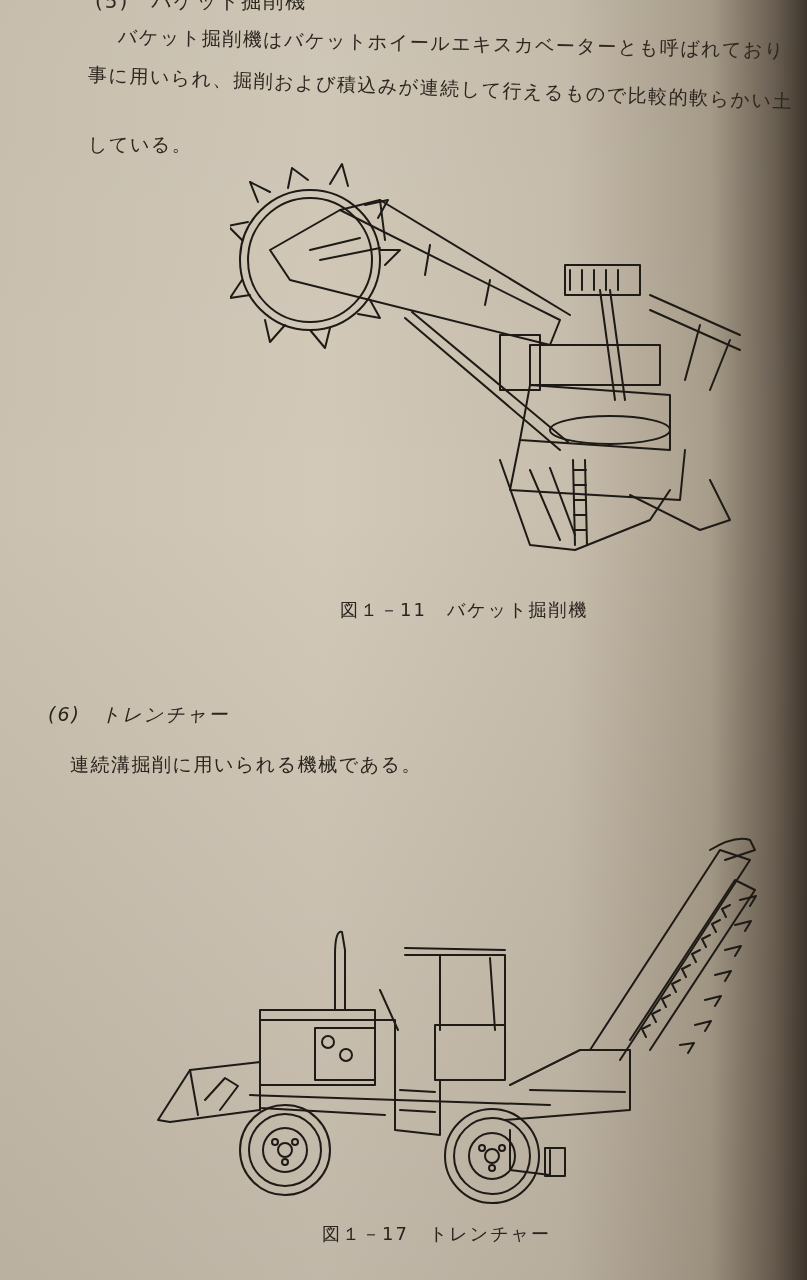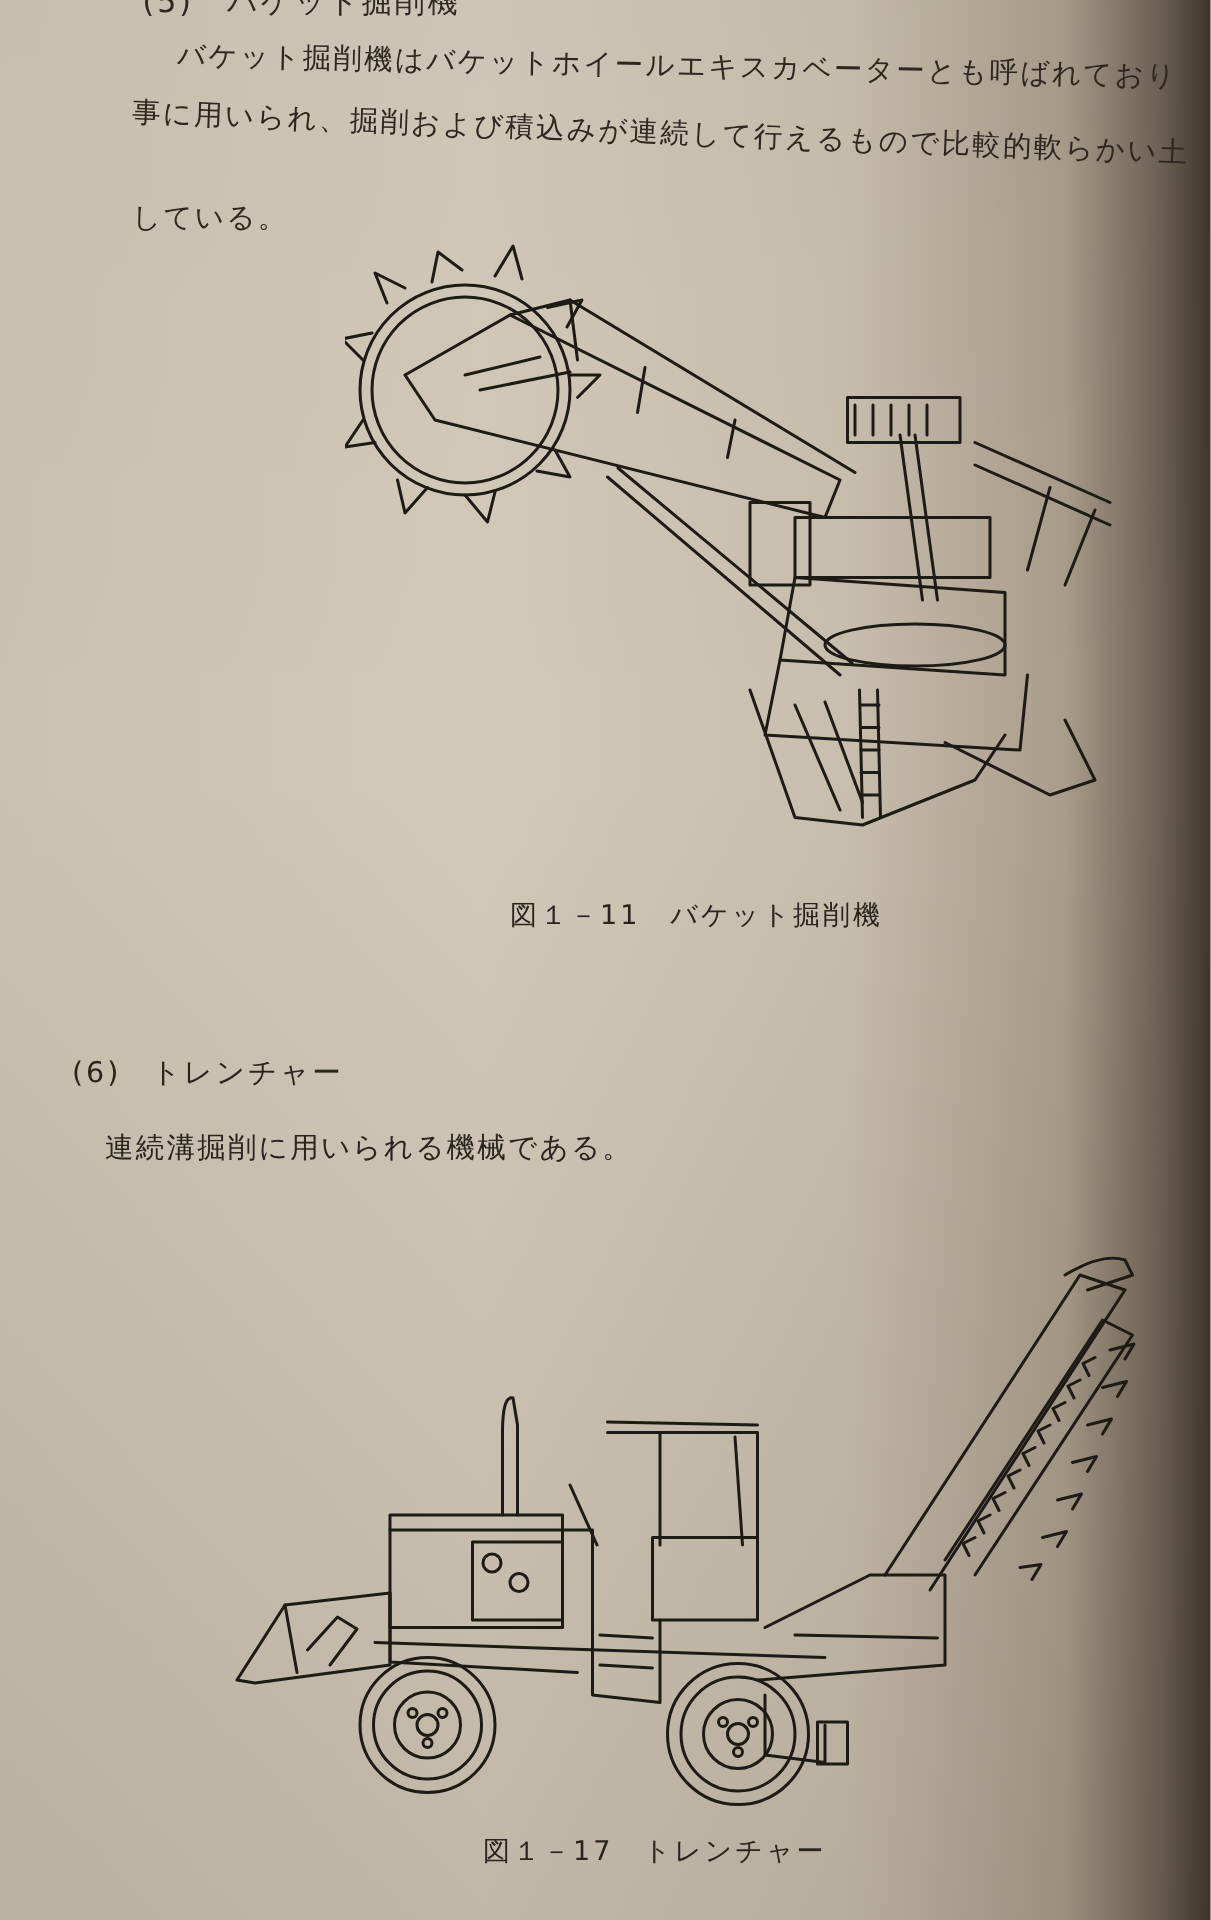--- a/index.html
+++ b/index.html
@@ -21,21 +21,21 @@
   }
   .p1 { left: 118px; top: 24px; transform: rotate(1.2deg); transform-origin: left center; }
   .p2 { left: 88px; top: 62px; transform: rotate(2.2deg); transform-origin: left center; }
   .p3 { left: 88px; top: 98px; margin-top: 34px; }
   .caption {
     position: absolute; font-size: 18px; letter-spacing: 2px; color: #2a241e;
   }
   .cap1 { left: 340px; top: 598px; }
   .cap2 { left: 322px; top: 1222px; }
   .section {
-    position: absolute; left: 48px; top: 702px; font-size: 19px; letter-spacing: 2px;
+    position: absolute; left: 48px; top: 702px; font-size: 19px; letter-spacing: 2px; font-style: italic;
   }
   .section .num { margin-right: 20px; }
   .body2 { position: absolute; left: 70px; top: 752px; font-size: 19px; letter-spacing: 1.5px; font-family: Liberation Mono, monospace; }
   svg.fig { position: absolute; }
   svg.fig * { fill: none; stroke: #1e1a16; stroke-width: 2; stroke-linejoin: round; stroke-linecap: round; }
 </style>
 </head>
 <body>
 
 <div class="shade"></div>

